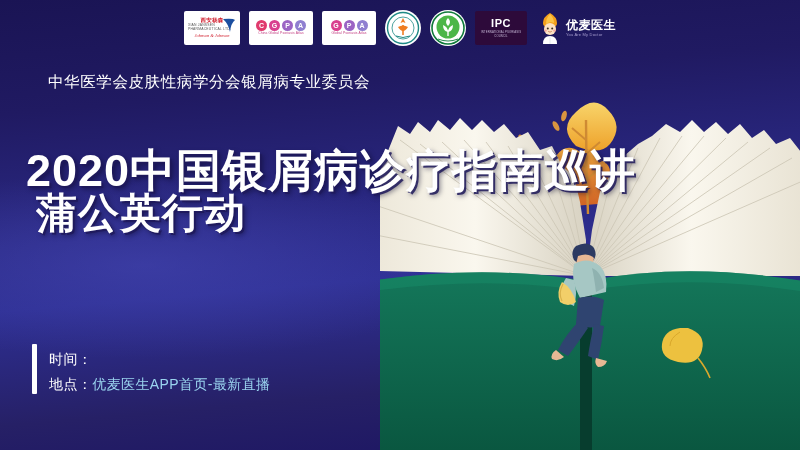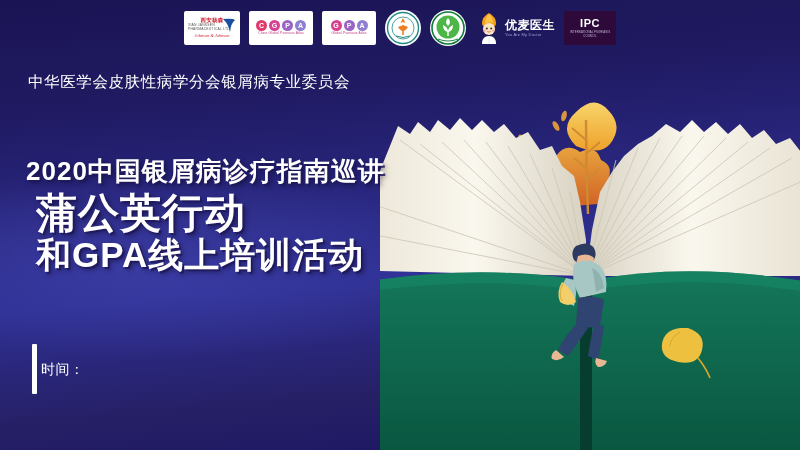--- a/index.html
+++ b/index.html
@@ -58,35 +58,35 @@
   .ipc-s{color:#c4b5d4;font-size:2.8px;letter-spacing:.1px;line-height:1.25;text-align:center;margin-top:2px;}
 
   .logo-youmai{display:flex;align-items:center;gap:4px;padding-left:2px;}
   .ym-char{width:24px;height:32px;position:relative;}
   .ym-txt{display:flex;flex-direction:column;line-height:1;}
   .ym-cn{color:#fff;font-size:12px;font-weight:bold;letter-spacing:.5px;}
   .ym-en{color:#a89fd0;font-size:4px;letter-spacing:.2px;margin-top:2px;}
 
   
   .orgs{position:absolute;left:28px;top:70px;z-index:5;}
-  .org-line{color:#fff;font-size:15.5px;line-height:24px;letter-spacing:.6px;font-weight:500;}
+  .org-line{color:#fff;font-size:15.5px;line-height:24px;letter-spacing:.6px;font-weight:500;margin-left:20px;}
 
   
   .title{position:absolute;left:26px;top:150px;z-index:5;}
   .t-line{
     color:#ffffff;font-weight:bold;letter-spacing:1px;line-height:42px;
     text-shadow:2px 2px 0 rgba(30,25,90,.85), 3px 3px 5px rgba(10,8,40,.5);
     white-space:nowrap;
   }
-  .t1{font-size:26px;}
+  .t1{font-size:45px;}
   .t2{font-size:41px;padding-left:10px;}
   .t3{font-size:35px;padding-left:10px;}
 
   
-  .info{position:absolute;left:32px;top:344px;display:flex;gap:4px;z-index:5;}
+  .info{position:absolute;left:32px;top:344px;display:flex;gap:12px;z-index:5;align-items:flex-end;}
   .info-bar{width:5px;height:50px;background:#fff;border-radius:1px;flex:none;}
   .info-rows{display:flex;flex-direction:column;justify-content:center;gap:5px;}
   .info-row{display:flex;align-items:baseline;font-size:14px;line-height:20px;letter-spacing:.4px;white-space:nowrap;}
   .info-label{color:#ffffff;}
   .info-value{color:#ffffff;}
   .info-value.accent{color:#9ad4ef;}
 
   
   .illus{position:absolute;right:0;bottom:0;width:420px;height:370px;z-index:3;}
   .illus svg{display:block;width:100%;height:100%;}
@@ -142,20 +142,25 @@
       <svg viewBox="0 0 36 36" width="36" height="36">
         <circle cx="18" cy="18" r="17" fill="#fff"></circle>
         <circle cx="18" cy="18" r="16" fill="none" stroke="#0f7a3a" stroke-width="1.6"></circle>
         <circle cx="18" cy="17" r="11.5" fill="#4cb648"></circle>
         <path d="M18 8 q4 4 0 8 q-4 -4 0 -8 Z" fill="#fff"></path>
         <path d="M13 15 q5 2 5 7 q-5 -1 -5 -7 Z" fill="#fff"></path>
         <path d="M23 15 q-5 2 -5 7 q5 -1 5 -7 Z" fill="#fff"></path>
         <path d="M18 20 v6" stroke="#fff" stroke-width="1.4"></path>
         <path d="M8 29 q10 4 20 0" fill="none" stroke="#0f7a3a" stroke-width="0.9"></path>
       </svg>
+    </div>
+
+    <div class="logo logo-ipc">
+      <div class="ipc-t">IPC</div>
+      <div class="ipc-s">INTERNATIONAL PSORIASIS COUNCIL</div>
     </div>
 
     <div class="logo logo-youmai">
       <svg class="ym-char" viewBox="0 0 24 32">
         <path d="M12 1 q7 4 7 10 q0 3 -3 4 l-8 0 q-3 -1 -3 -4 q0 -6 7 -10 Z" fill="#f3a01c"></path>
         <path d="M12 2 q4 4 4 9 q-4 -2 -8 1 q0 -6 4 -10 Z" fill="#fcc445"></path>
         <circle cx="12" cy="17" r="6" fill="#fde3c4"></circle>
         <circle cx="9.8" cy="16.5" r="1" fill="#3b2a18"></circle>
         <circle cx="14.2" cy="16.5" r="1" fill="#3b2a18"></circle>
         <circle cx="7.6" cy="18.6" r="1.2" fill="#f7a9a0"></circle>
@@ -163,42 +168,40 @@
         <path d="M10.5 19.6 q1.5 1.4 3 0" fill="none" stroke="#c4714a" stroke-width="0.8" stroke-linecap="round"></path>
         <path d="M5 32 q0 -8 7 -8 q7 0 7 8 Z" fill="#ffffff"></path>
         <path d="M12 24 v8" stroke="#dfe3ea" stroke-width="0.8"></path>
       </svg>
       <div class="ym-txt">
         <span class="ym-cn">优麦医生</span>
         <span class="ym-en">You Are My Doctor</span>
       </div>
     </div>
 
-    <div class="logo logo-ipc">
-      <div class="ipc-t">IPC</div>
-      <div class="ipc-s">INTERNATIONAL PSORIASIS COUNCIL</div>
-    </div>
-
   </div>
 
   <div class="orgs">
     <div class="org-line">中华医学会皮肤性病学分会银屑病专业委员会</div>
   </div>
 
   <div class="title">
     <div class="t-line t1">2020中国银屑病诊疗指南巡讲</div>
     <div class="t-line t2">蒲公英行动</div>
-    <div class="t-line t3">和GPA线上培训活动</div>
   </div>
 
   <div class="info">
     <div class="info-bar"></div>
     <div class="info-rows">
       <div class="info-row">
         <span class="info-label">时间：</span>
+      </div>
+      <div class="info-row">
+        <span class="info-label">地点：</span>
+        <span class="info-value accent">优麦医生APP首页-最新直播</span>
       </div>
     </div>
   </div>
 
   <div class="illus">
     <svg viewBox="0 0 420 370" preserveAspectRatio="xMaxYMax slice">
       <defs>
         <linearGradient id="pageL" x1="0" y1="0" x2="1" y2="0">
           <stop offset="0%" stop-color="#e8e2d2"></stop>
           <stop offset="55%" stop-color="#faf7ee"></stop>

